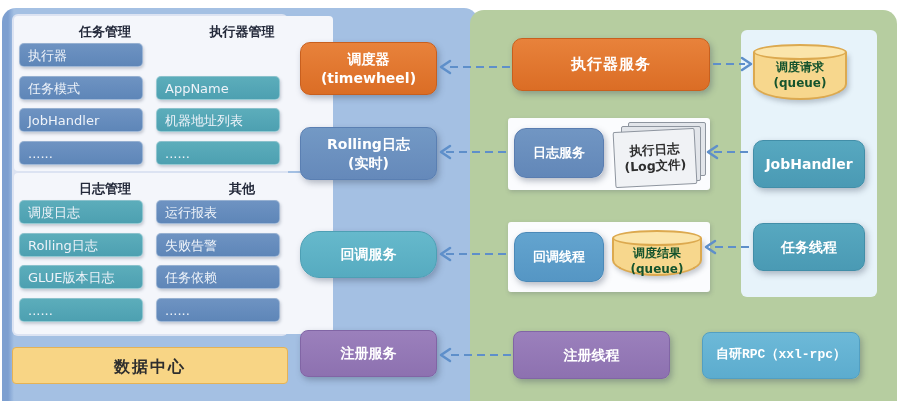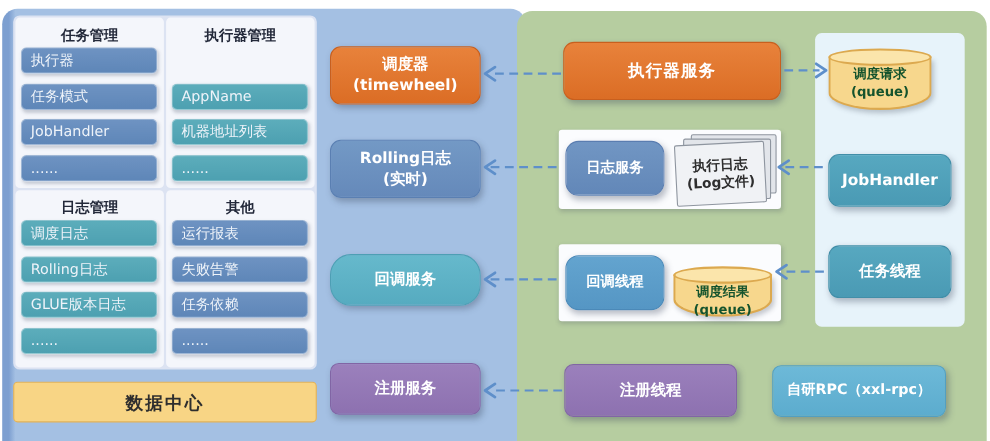--- a/index.html
+++ b/index.html
@@ -7,21 +7,21 @@
   #stage{position:relative;width:900px;height:401px;overflow:hidden;background:#ffffff;}
 
   
   .region{position:absolute;}
   #region-admin{left:2px;top:8px;width:476px;height:393px;border-radius:14px 14px 0 0;
     background:linear-gradient(90deg,#7d9fd0 0px,#7d9fd0 6px,#a4c0e3 12px,#a4c0e3 100%);}
   #region-executor{left:470px;top:10px;width:427px;height:391px;border-radius:14px 14px 0 0;background:#b6cda0;}
 
   
   #admin-panel{position:absolute;left:12px;top:14px;width:276px;height:322px;background:#dce3f2;border-radius:6px;}
-  .quad{position:absolute;background:#f4f6fb;border-radius:4px;}
+  .quad{position:absolute;background:#f4f6fb;border-radius:4px;padding-left:47px;}
   #quad-0{left:2px;top:2px;width:135px;height:155px;}
   #quad-1{left:139px;top:2px;width:135px;height:155px;}
   #quad-2{left:2px;top:159px;width:135px;height:161px;}
   #quad-3{left:139px;top:159px;width:135px;height:161px;}
   .quad-title{position:absolute;left:0;right:0;top:7px;text-align:center;font-size:13px;font-weight:bold;color:#23293a;}
   .quad-item{position:absolute;left:5px;width:124px;height:24px;line-height:24px;border-radius:5px;
     color:#eef3f9;font-size:13px;padding-left:8px;box-sizing:border-box;white-space:nowrap;overflow:hidden;
     box-shadow:1px 2px 3px rgba(60,70,95,.25);border:1px solid rgba(255,255,255,.35);}
   .row-a{top:27px;} .row-b{top:60px;} .row-c{top:92px;} .row-d{top:125px;}
   .c-steel-item{background:linear-gradient(180deg,#6e93c2,#5e86b8);}
@@ -35,21 +35,21 @@
   .node{position:absolute;border-radius:10px;color:#ffffff;font-weight:bold;text-align:center;
     display:flex;flex-direction:column;justify-content:center;align-items:center;
     box-shadow:2px 3px 6px rgba(55,65,90,.35);font-size:14px;line-height:1.3;box-sizing:border-box;}
   .c-orange{background:linear-gradient(180deg,#e8823b,#db6d25);border:1px solid #c85f1e;text-align:right;}
   .c-steel{background:linear-gradient(180deg,#7399c5,#6589ba);border:1px solid #5a7fb2;}
   .c-teal{background:linear-gradient(180deg,#66b9cc,#56abc0);border:1px solid #4d9fb4;}
   .c-purple{background:linear-gradient(180deg,#9b80bc,#8d71b0);border:1px solid #8165a5;}
   .c-cbthread{background:linear-gradient(180deg,#63a4cf,#5596c4);border:1px solid #4b89b8;border-radius:12px;}
   .c-logsvc{background:linear-gradient(180deg,#7196c3,#6287b8);border:1px solid #5a7db0;border-radius:12px;}
   .c-cyan{background:linear-gradient(180deg,#57a8c0,#4a9ab4);border:1px solid #428ea8;}
-  .c-sky{background:linear-gradient(180deg,#6db9d8,#5cacce);border:1px solid #529fc2;border-radius:8px;}
+  .c-sky{background:linear-gradient(180deg,#6db9d8,#5cacce);border:1px solid #529fc2;border-radius:8px;font-family:Liberation Mono, monospace;}
 
   
   #node-scheduler{left:300px;top:42px;width:137px;height:53px;}
   #node-rolling-log{left:300px;top:127px;width:137px;height:53px;}
   #node-callback-service{left:300px;top:231px;width:137px;height:47px;border-radius:19px;}
   #node-register-service{left:300px;top:330px;width:137px;height:47px;border-radius:8px;}
 
   
   #node-executor-service{left:512px;top:38px;width:198px;height:53px;font-size:15px;letter-spacing:1px;}
   .white-card{position:absolute;background:#fbfcfe;border-radius:3px;box-shadow:1px 2px 4px rgba(70,80,95,.25);}
@@ -65,21 +65,21 @@
   #node-job-handler{left:12px;top:110px;width:112px;height:48px;}
   #node-task-thread{left:12px;top:193px;width:112px;height:48px;}
 
   
   .cylinder{position:absolute;}
   .cyl-body{position:absolute;left:0;right:0;top:8px;bottom:0;background:#f7d78d;border:2px solid #dca94f;border-top:none;
     border-radius:0 0 50% 50% / 0 0 16px 16px;box-shadow:2px 3px 5px rgba(70,80,95,.3);}
   .cyl-top{position:absolute;left:0;right:0;top:0;height:16px;background:#fbe5ab;border:2px solid #dca94f;border-radius:50%;box-sizing:border-box;}
   .cyl-text{position:absolute;left:0;right:0;top:15px;text-align:center;font-size:12px;font-weight:bold;color:#14532d;line-height:1.35;}
   #cyl-request{left:12px;top:14px;width:94px;height:56px;}
-  #cyl-result{left:104px;top:20px;width:90px;height:46px;}
+  #cyl-result{left:104px;top:8px;width:90px;height:46px;}
 
   
   .paper{position:absolute;background:#e2e5ea;border:1.5px solid #8e959f;border-radius:2px;}
   #paper-3{left:120px;top:4px;width:76px;height:52px;}
   #paper-2{left:113px;top:8px;width:78px;height:53px;}
   #paper-1{left:106px;top:12px;width:80px;height:54px;background:#f0f2f5;transform:rotate(-3deg);
     display:flex;flex-direction:column;justify-content:center;text-align:center;
     font-size:12.5px;font-weight:bold;color:#2e2e2e;line-height:1.3;}
 
   

